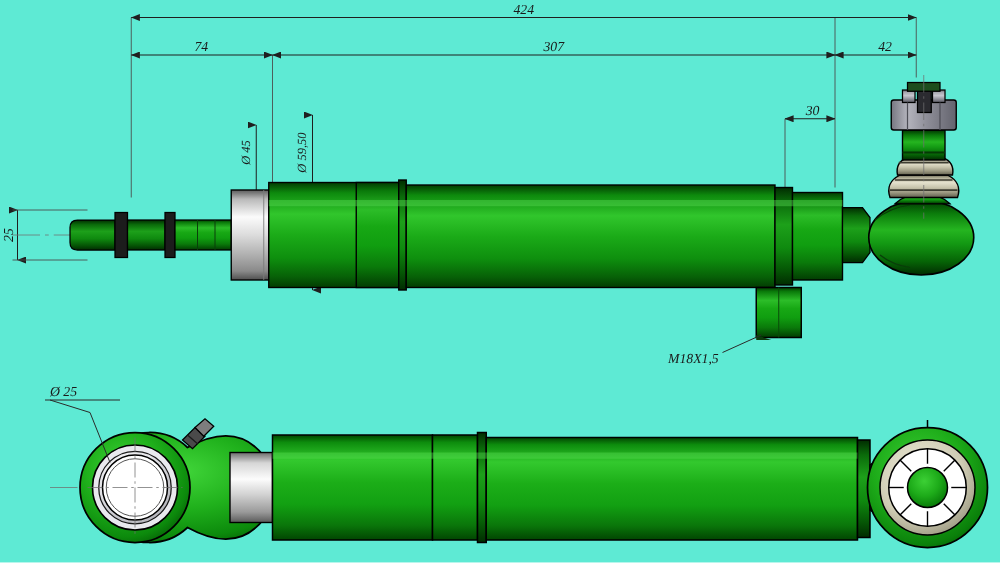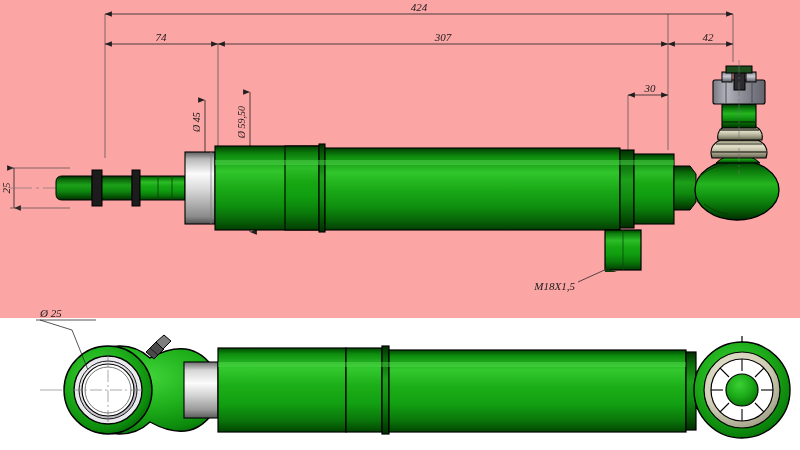--- a/index.html
+++ b/index.html
@@ -1,18 +1,18 @@
 <!DOCTYPE html>
 <html><head>
 <meta charset="utf-8">
 <style>
   html,body{margin:0;padding:0;background:#ffffff;}
   body{width:800px;height:450px;overflow:hidden;
        font-family:"Liberation Serif",serif;}
-  #stage{position:relative;width:800px;height:318px;background:#fca5a5;}
+  #stage{position:relative;width:800px;height:450px;background:#5eead4;}
   svg{display:block;}
   .dimtxt{font-family:"Liberation Serif",serif;font-style:italic;font-size:11px;fill:#1a1a1a;}
   .dimtxt-s{font-family:"Liberation Serif",serif;font-style:italic;font-size:10px;fill:#1a1a1a;}
 </style>
 </head>
 <body>
 
 <div id="stage">
 
 <svg width="800" height="450" viewBox="0 0 800 450">

